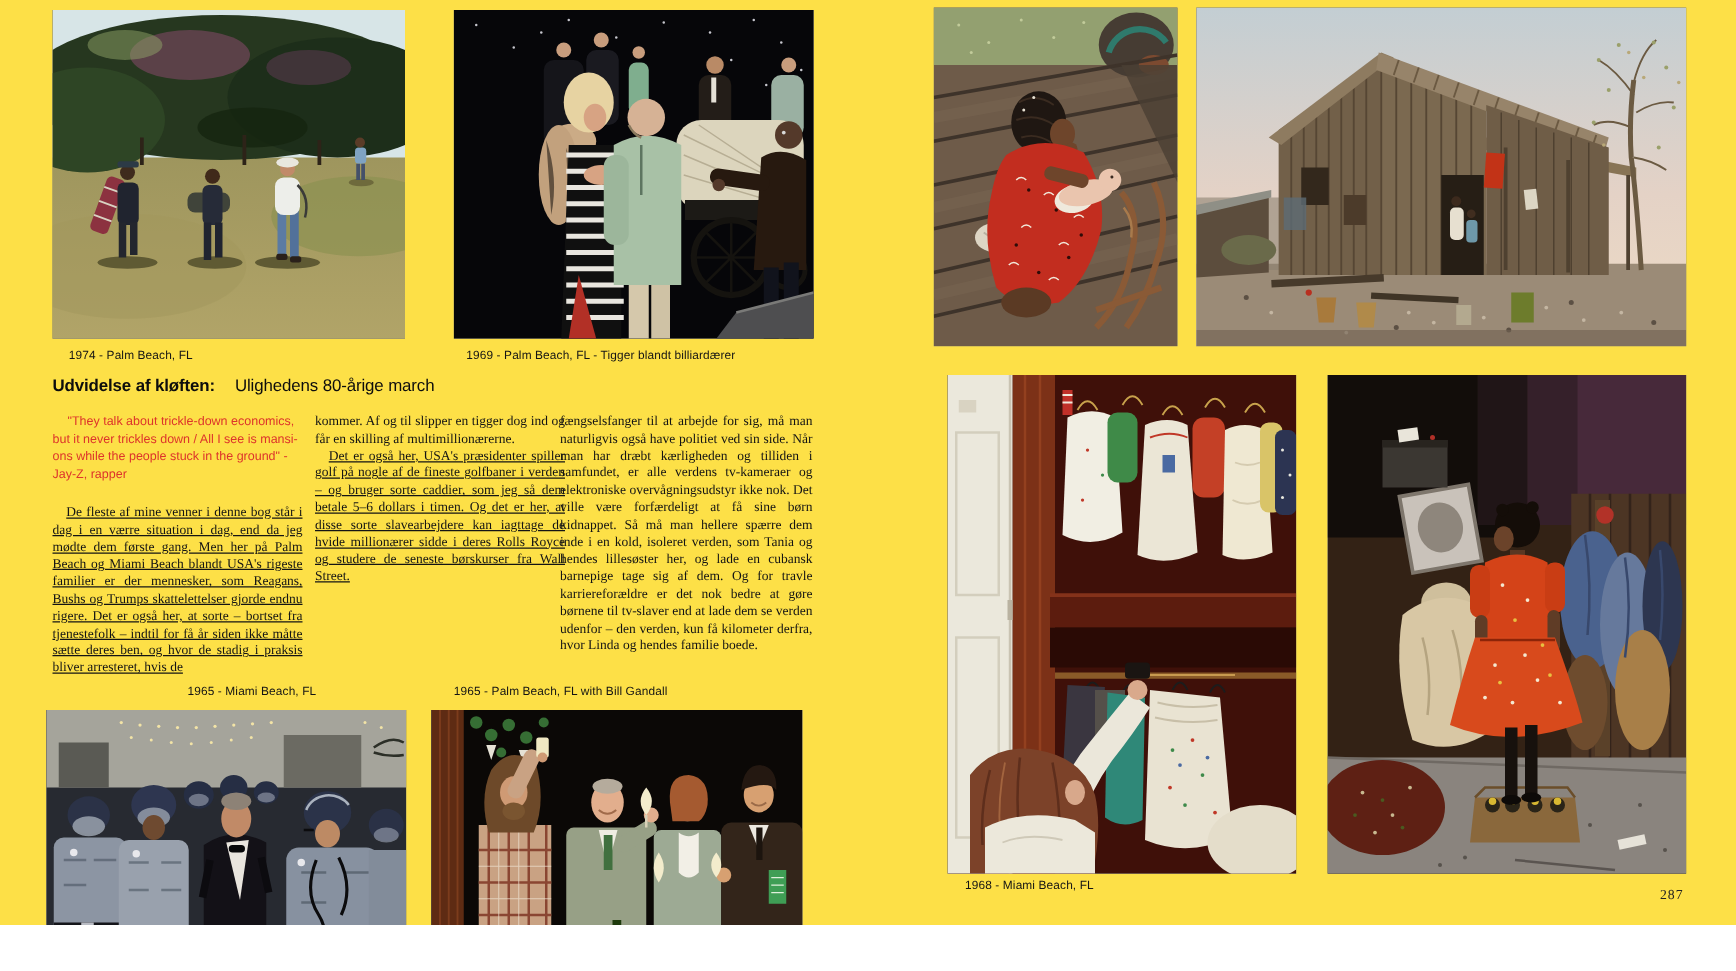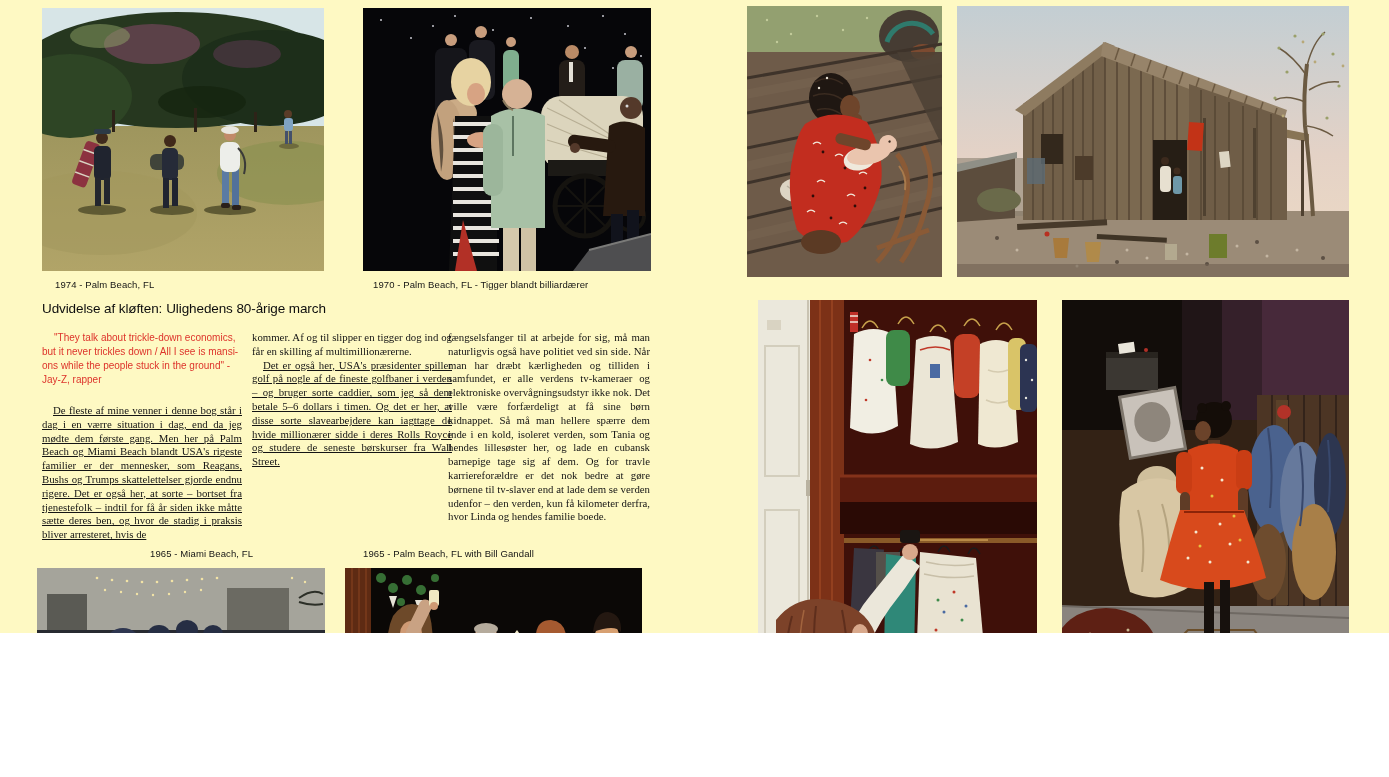--- a/index.html
+++ b/index.html
@@ -1,24 +1,24 @@
 <!DOCTYPE html>
 <html lang="da"><head>
 <meta charset="utf-8">
 <style>
   html,body{margin:0;padding:0;background:#ffffff;}
-  #spread{position:relative;width:1389px;height:633px;background:#fef9c3;overflow:hidden;
+  #spread{position:relative;width:1389px;height:740px;background:#fde047;overflow:hidden;
           font-family:"Liberation Sans",sans-serif;}
   .photo{position:absolute;overflow:hidden;background:#777;}
   .photo svg{display:block;width:100%;height:100%;}
   .caption{position:absolute;font:400 9.5px/12px "Liberation Sans",sans-serif;color:#141414;
            white-space:nowrap;letter-spacing:.1px;}
   .headline{position:absolute;margin:0;font:400 13.5px/17px "Liberation Sans",sans-serif;
             color:#0d0d0d;white-space:nowrap;letter-spacing:-.1px;}
-  .headline .hl-bold{font-weight:400;padding-right:4px;}
+  .headline .hl-bold{font-weight:700;padding-right:16px;}
   .quote{position:absolute;margin:0;font:400 10px/14px "Liberation Sans",sans-serif;
          color:#dd342b;white-space:pre-line;text-indent:12px;}
   .col{position:absolute;font:400 10.8px/13.8px "Liberation Serif",serif;color:#141414;
        text-align:justify;}
   .col p{margin:0;}
   .col p.indent{text-indent:11px;text-decoration:underline;}
   .pagenum{position:absolute;font:400 11px/12px "Liberation Serif",serif;color:#222;
            letter-spacing:.8px;}
 </style>
 </head>
@@ -166,21 +166,21 @@
       <circle cx="268" cy="100" r="11" fill="#54392a"></circle>
       <circle cx="264" cy="98" r="1.5" fill="#d8d8d8"></circle>
       <rect x="248" y="206" width="12" height="57" fill="#11131c"></rect>
       <rect x="264" y="202" width="12" height="61" fill="#11131c"></rect>
       <polygon points="226,242 288,226 288,263 210,263" fill="#4e4e50"></polygon>
       <path d="M226 242 l62 -16" stroke="#7a7a78" stroke-width="2"></path>
     </svg>
   </figure>
 
   <div class="caption" style="left:55px;top:279px">1974 - Palm Beach, FL</div>
-  <div class="caption" style="left:373px;top:279px">1970 - Palm Beach, FL - Tigger blandt billiardærer</div>
+  <div class="caption" style="left:373px;top:279px">1969 - Palm Beach, FL - Tigger blandt billiardærer</div>
 
   <h1 class="headline" style="left:42px;top:300px">
     <span class="hl-bold">Udvidelse af kløften:</span><span>Ulighedens 80-årige march</span>
   </h1>
 
   <blockquote class="quote" style="left:42px;top:331px;width:226px">"They talk about trickle-down economics,
 but it never trickles down / All I see is mansi-
 ons while the people stuck in the ground" -
 Jay-Z, rapper</blockquote>
 

